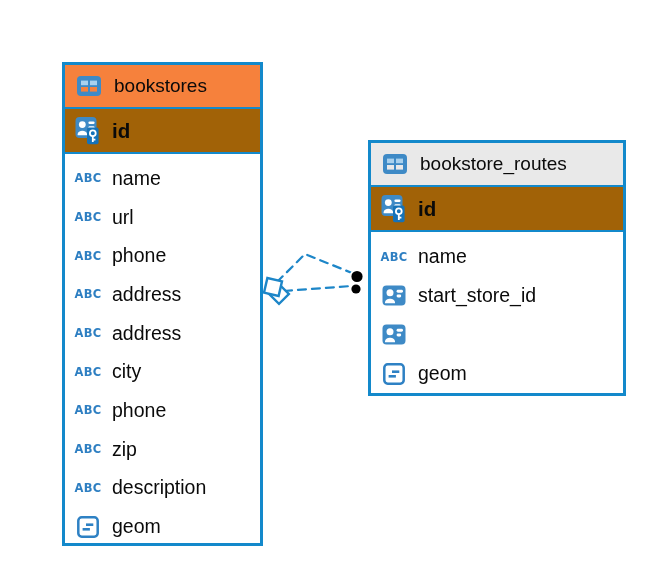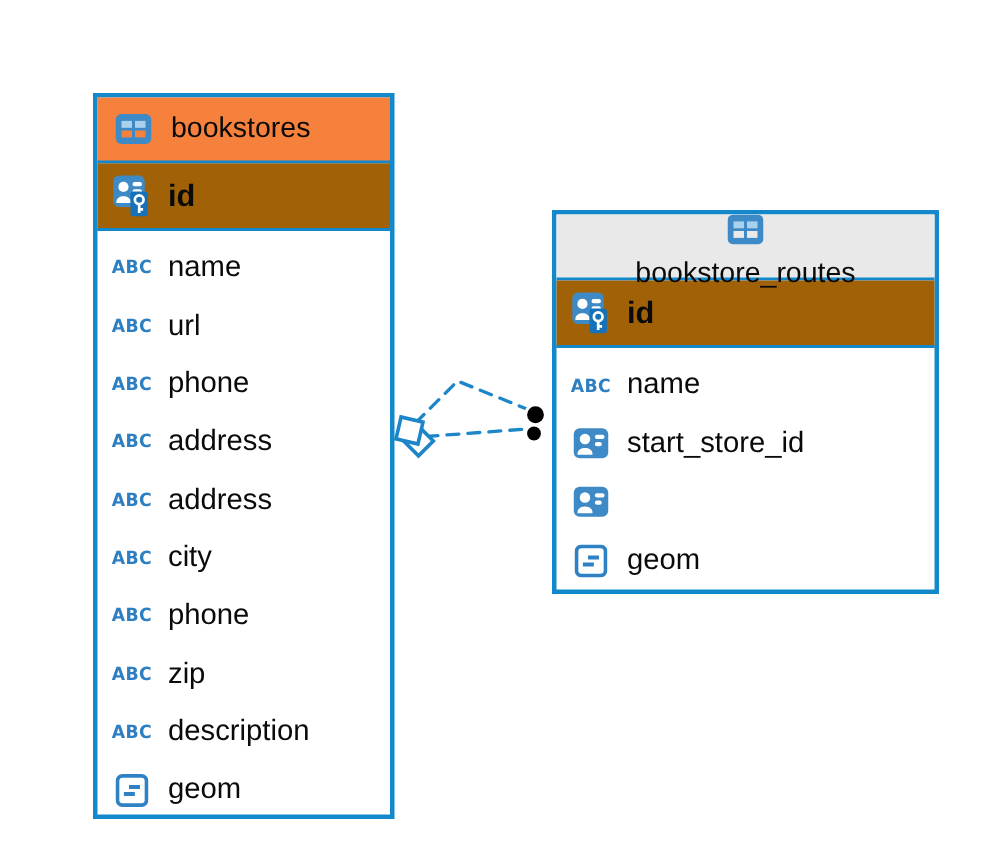--- a/index.html
+++ b/index.html
@@ -24,21 +24,21 @@
   }
   .t-bookstores{left:62px;top:62px;width:201px;height:484px;}
   .t-routes{left:368px;top:140px;width:258px;height:256px;}
 
   .tbl-header{
     height:44px;display:flex;align-items:center;gap:9px;
     padding:0 8px;border-bottom:2px solid var(--blue);
     font-size:19px;box-sizing:border-box;white-space:nowrap;
   }
   .t-bookstores .tbl-header{background:var(--orange);}
-  .t-routes .tbl-header{background:var(--gray);flex-direction:column;}
+  .t-routes .tbl-header{background:var(--gray);}
   .t-bookstores .cell-b{fill:var(--orange);}
   .t-routes .cell-b{fill:var(--gray);}
 
   .pk-row{
     height:45px;display:flex;align-items:center;gap:8px;
     padding:0 7px;border-bottom:2px solid var(--blue);
     font-weight:bold;font-size:20.5px;box-sizing:border-box;background:#a16207;
   }
   .fields{padding-top:5px;}
   .field-row{

